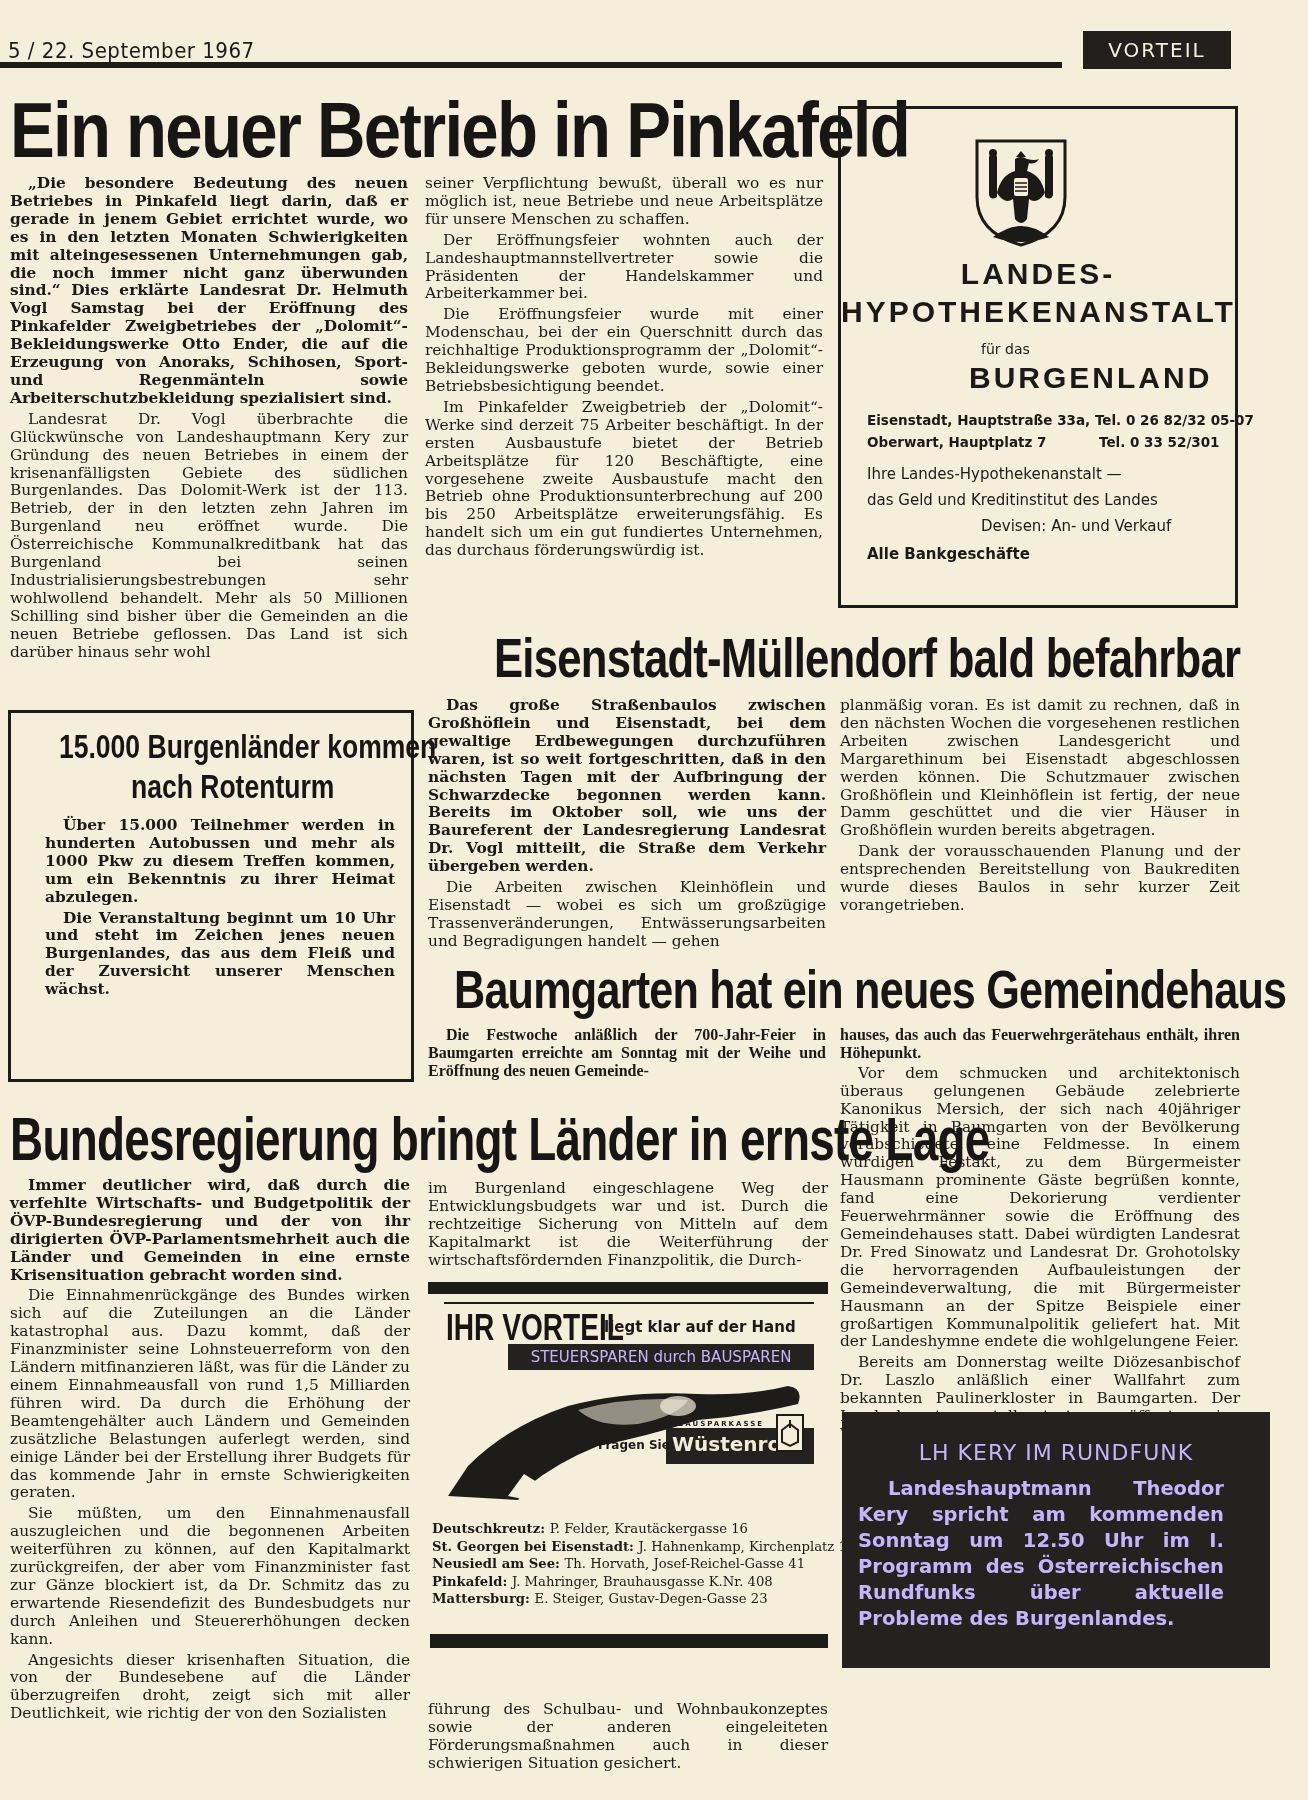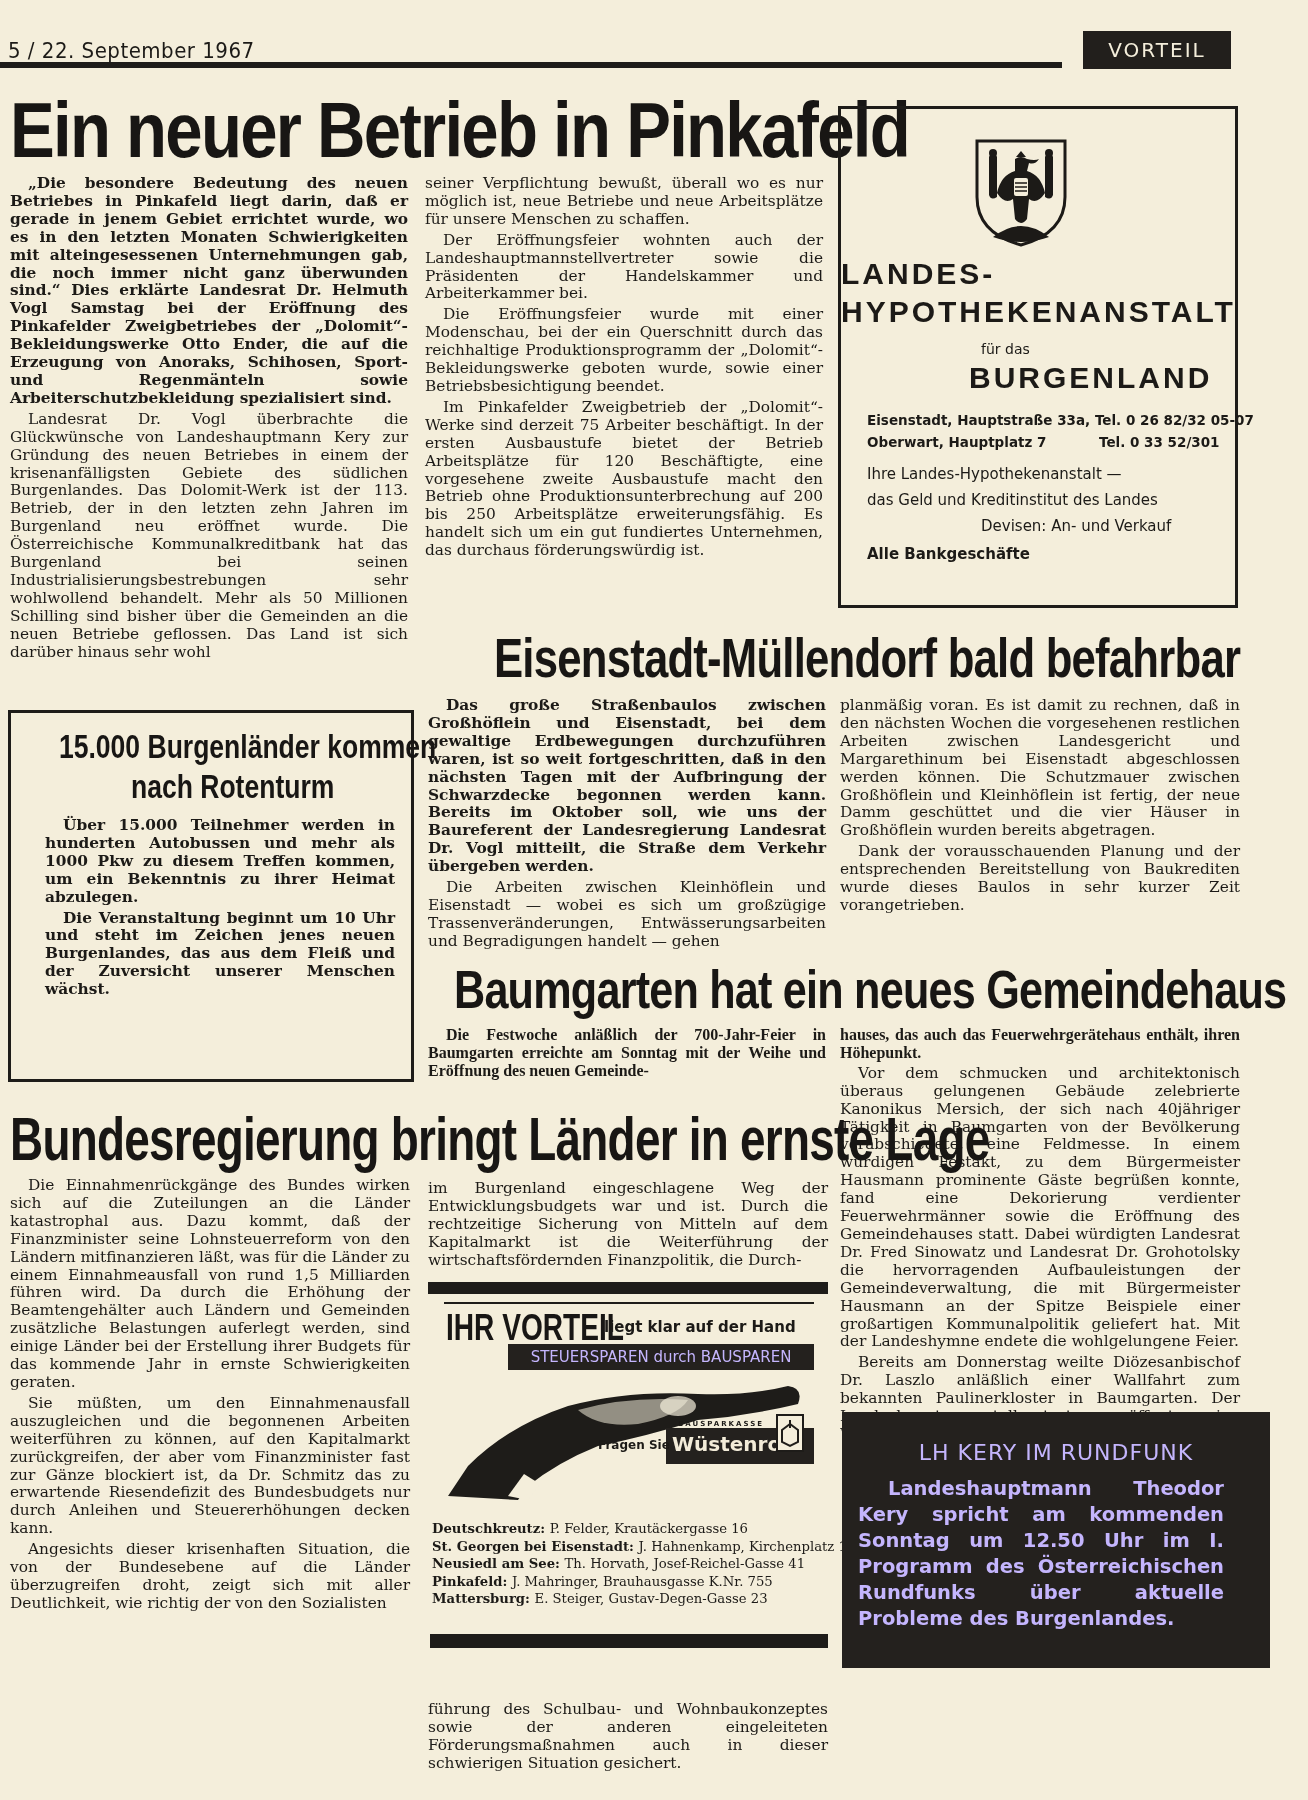--- a/index.html
+++ b/index.html
@@ -8,21 +8,21 @@
   .hdr-date{left:8px;top:38px;font-family:"DejaVu Sans Condensed","DejaVu Sans",sans-serif;font-size:22px;letter-spacing:0.5px;}
   .hdr-rule{left:0;top:62px;width:1062px;height:6px;background:#1e1c19;}
   .hdr-tag{left:1083px;top:31px;width:148px;height:38px;background:#221f1c;color:#f4eedb;font-family:"DejaVu Sans","Liberation Sans",sans-serif;font-size:20px;letter-spacing:2px;display:flex;align-items:center;justify-content:center;}
   .headline{font-family:"Liberation Sans Narrow","Liberation Sans",sans-serif;font-weight:bold;color:#181614;transform-origin:left top;white-space:nowrap;letter-spacing:-1px;}
   .col{font-size:15.4px;line-height:17.9px;text-align:justify;hyphens:manual;}
   .col p{margin:0;text-indent:18px;}
   .col p + p{margin-top:3px;}
   .b{font-weight:bold;}
   .box{border:3px solid #1e1c19;box-sizing:border-box;}
   .ad-sans{font-family:"DejaVu Sans","Liberation Sans",sans-serif;}
-  .bank-h{font-family:"Liberation Sans Narrow","Liberation Sans",sans-serif;font-weight:bold;letter-spacing:3px;}
+  .bank-h{font-family:"Liberation Sans Narrow","Liberation Sans",sans-serif;font-weight:bold;letter-spacing:3px;text-align:center;}
   .dark{background:#24211e;color:#c4b5fd;}
   .addr{font-size:13.2px;line-height:17.5px;font-weight:bold;}
   .addr div{white-space:nowrap;}
 </style>
 </head>
 <body>
 
 <div class="abs hdr-date">5  /  22. September 1967</div>
 <div class="abs hdr-rule"></div>
 <div class="abs hdr-tag">VORTEIL</div>
@@ -89,20 +89,21 @@
   <p>Die Festwoche anläßlich der 700-Jahr-Feier in Baumgarten erreichte am Sonntag mit der Weihe und Eröffnung des neuen Gemeinde-</p>
 </div>
 <div class="abs col" style="left:840px;top:1026px;width:400px;">
   <p class="b" style="text-indent:0;font-family:'Liberation Serif',serif;font-size:16px;">hauses, das auch das Feuerwehrgerätehaus enthält, ihren Höhepunkt.</p>
   <p>Vor dem schmucken und architektonisch überaus gelungenen Gebäude zelebrierte Kanonikus Mersich, der sich nach 40jähriger Tätigkeit in Baumgarten von der Bevölkerung verabschiedete, eine Feldmesse. In einem würdigen Festakt, zu dem Bürgermeister Hausmann prominente Gäste begrüßen konnte, fand eine Dekorierung verdienter Feuerwehrmänner sowie die Eröffnung des Gemeindehauses statt. Dabei würdigten Landesrat Dr. Fred Sinowatz und Landesrat Dr. Grohotolsky die hervorragenden Aufbauleistungen der Gemeindeverwaltung, die mit Bürgermeister Hausmann an der Spitze Beispiele einer großartigen Kommunalpolitik geliefert hat. Mit der Landeshymne endete die wohlgelungene Feier.</p>
   <p>Bereits am Donnerstag weilte Diözesanbischof Dr. Laszlo anläßlich einer Wallfahrt zum bekannten Paulinerkloster in Baumgarten. Der Landeshauptmannstellvertreter eröffnete eine Weinkost.</p>
 </div>
 
 <div class="abs headline" style="left:10px;top:1106px;font-size:62px;line-height:66px;transform:scaleX(0.74);letter-spacing:-1px;">Bundesregierung bringt Länder in ernste Lage</div>
 <div class="abs col" style="left:10px;top:1177px;width:400px;">
+  <p class="b">Immer deutlicher wird, daß durch die verfehlte Wirtschafts- und Budgetpolitik der ÖVP-Bundesregierung und der von ihr dirigierten ÖVP-Parlamentsmehrheit auch die Länder und Gemeinden in eine ernste Krisensituation gebracht worden sind.</p>
   <p>Die Einnahmenrückgänge des Bundes wirken sich auf die Zuteilungen an die Länder katastrophal aus. Dazu kommt, daß der Finanzminister seine Lohnsteuerreform von den Ländern mitfinanzieren läßt, was für die Länder zu einem Einnahmeausfall von rund 1,5 Milliarden führen wird. Da durch die Erhöhung der Beamtengehälter auch Ländern und Gemeinden zusätzliche Belastungen auferlegt werden, sind einige Länder bei der Erstellung ihrer Budgets für das kommende Jahr in ernste Schwierigkeiten geraten.</p>
   <p>Sie müßten, um den Einnahmenausfall auszugleichen und die begonnenen Arbeiten weiterführen zu können, auf den Kapitalmarkt zurückgreifen, der aber vom Finanzminister fast zur Gänze blockiert ist, da Dr. Schmitz das zu erwartende Riesendefizit des Bundesbudgets nur durch Anleihen und Steuererhöhungen decken kann.</p>
   <p>Angesichts dieser krisenhaften Situation, die von der Bundesebene auf die Länder überzugreifen droht, zeigt sich mit aller Deutlichkeit, wie richtig der von den Sozialisten</p>
 </div>
 <div class="abs col" style="left:428px;top:1180px;width:400px;">
   <p style="text-indent:0">im Burgenland eingeschlagene Weg der Entwicklungsbudgets war und ist. Durch die rechtzeitige Sicherung von Mitteln auf dem Kapitalmarkt ist die Weiterführung der wirtschaftsfördernden Finanzpolitik, die Durch-</p>
 </div>
 
 <div class="abs" style="left:428px;top:1282px;width:400px;height:230px;">
   <div class="abs" style="left:0;top:0;width:400px;height:12px;background:#1e1c19;"></div>
@@ -127,21 +128,21 @@
         <path d="M4 14 L12 8 L20 14 L20 26 L12 30 L4 26 Z" fill="none" stroke="#1e1c19" stroke-width="2"></path>
         <path d="M12 4 v8" stroke="#1e1c19" stroke-width="2"></path>
       </svg>
   </div>
 </div>
 
 <div class="abs addr" style="left:432px;top:1520px;width:396px;">
   <div><span>Deutschkreutz:</span> <span style="font-weight:normal">P. Felder, Krautäckergasse 16</span></div>
   <div><span>St. Georgen bei Eisenstadt:</span> <span style="font-weight:normal">J. Hahnenkamp, Kirchenplatz 19</span></div>
   <div><span>Neusiedl am See:</span> <span style="font-weight:normal">Th. Horvath, Josef-Reichel-Gasse 41</span></div>
-  <div><span>Pinkafeld:</span> <span style="font-weight:normal">J. Mahringer, Brauhausgasse K.Nr. 755</span></div>
+  <div><span>Pinkafeld:</span> <span style="font-weight:normal">J. Mahringer, Brauhausgasse K.Nr. 408</span></div>
   <div><span>Mattersburg:</span> <span style="font-weight:normal">E. Steiger, Gustav-Degen-Gasse 23</span></div>
 </div>
 <div class="abs" style="left:430px;top:1634px;width:398px;height:14px;background:#1e1c19;"></div>
 
 <div class="abs col" style="left:428px;top:1662px;width:400px;margin-top:39px;">
   <p style="text-indent:0">führung des Schulbau- und Wohnbaukonzeptes sowie der anderen eingeleiteten Förderungsmaßnahmen auch in dieser schwierigen Situation gesichert.</p>
 </div>
 
 <div class="abs dark" style="left:842px;top:1412px;width:396px;height:256px;padding-left:32px;">
   <div class="abs ad-sans" style="left:0;top:28px;width:100%;text-align:center;font-size:22px;letter-spacing:1px;">LH KERY IM RUNDFUNK</div>

